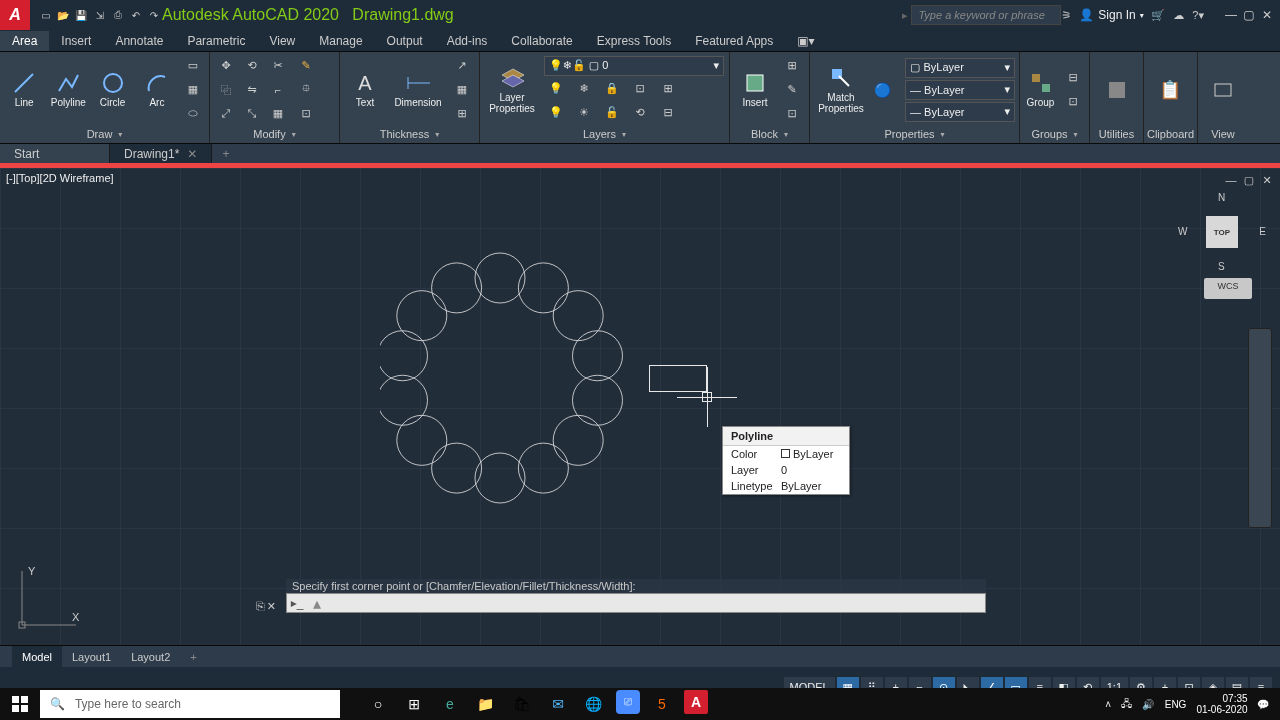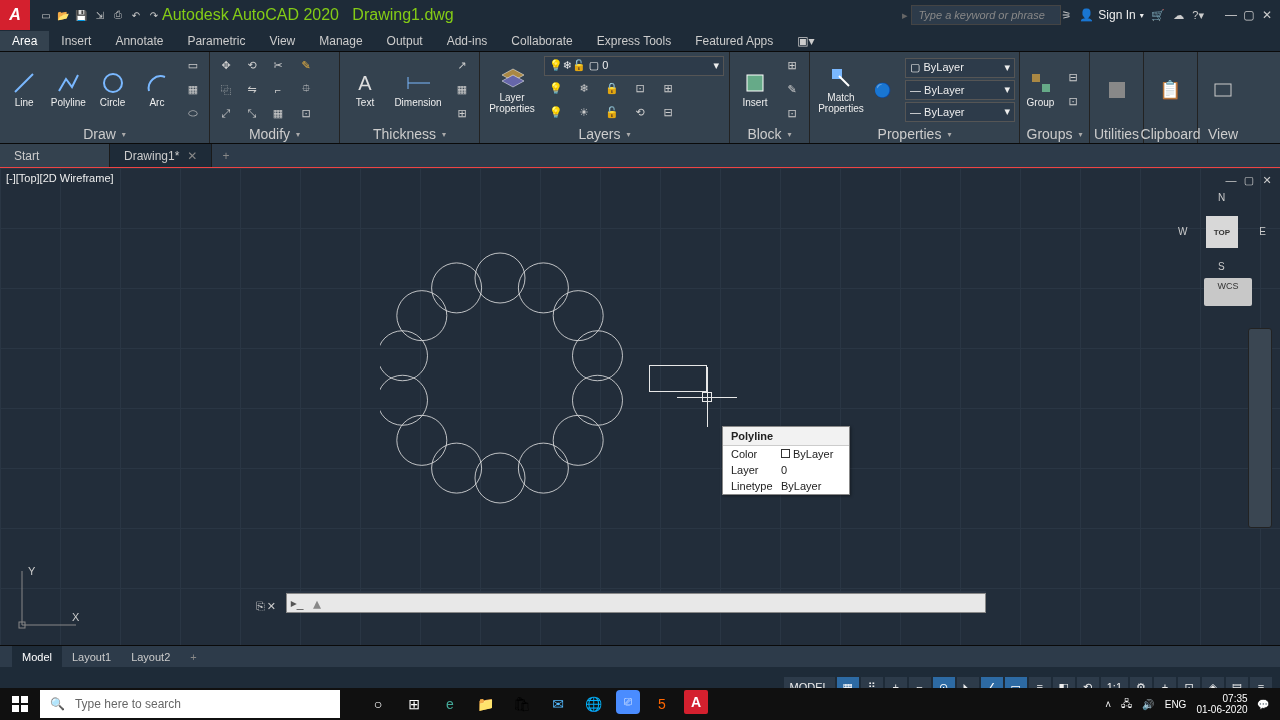--- a/index.html
+++ b/index.html
@@ -13,40 +13,40 @@
 .title-right{display:flex;align-items:center;gap:8px;margin-right:4px}
 .signin{font-size:12px;color:#eee;display:flex;align-items:center;gap:4px}
 .win-btns{display:flex;margin-left:10px}
 .win-btn{width:18px;height:18px;display:flex;align-items:center;justify-content:center;color:#ccc;font-size:12px;cursor:pointer}
 .menubar{height:22px;background:#1e2b38;display:flex;align-items:flex-end;border-bottom:1px solid #0a0a0a}
 .menu-tab{padding:3px 12px;color:#ccc;font-size:12px;cursor:pointer}
 .menu-tab.active{background:#34424f;color:#fff}
 .ribbon{height:92px;background:#34424f;display:flex;border-bottom:1px solid #0a0a0a}
 .panel{border-right:1px solid #222;display:flex;flex-direction:column;padding:2px 4px 0 4px}
 .panel-body{flex:1;display:flex;align-items:center;gap:4px}
-.panel-title{height:18px;font-size:14px;color:#ccc;display:flex;align-items:center;justify-content:center;gap:4px}
+.panel-title{height:18px;font-size:11px;color:#ccc;display:flex;align-items:center;justify-content:center;gap:4px}
 .big-btn{display:flex;flex-direction:column;align-items:center;justify-content:center;width:42px;height:60px;cursor:pointer}
 .big-btn .ico{width:24px;height:24px;display:flex;align-items:center;justify-content:center;color:#ccc}
 .big-btn .lbl{font-size:10px;color:#eee;text-align:center;line-height:11px;margin-top:2px}
 .sm-grid{display:grid;grid-template-columns:repeat(3,24px);grid-template-rows:repeat(3,22px);gap:2px}
 .sm-btn{width:24px;height:22px;display:flex;align-items:center;justify-content:center;color:#ccc;font-size:11px;cursor:pointer}
 .dd{width:180px;height:20px;background:#2d3b4a;border:1px solid #555;color:#eee;font-size:11px;padding:0 4px;display:flex;align-items:center;justify-content:space-between;cursor:pointer}
-.doctabs{height:24px;background:#2d3b4a;display:flex;align-items:center;border-bottom:1px solid #ef4444}
+.doctabs{height:24px;background:#2d3b4a;display:flex;align-items:center;border-bottom:5px solid #ef4444}
 .doctab{padding:0 14px;height:100%;display:flex;align-items:center;font-size:12px;color:#ccc;border-right:1px solid #1a1a1a;cursor:pointer;gap:8px}
 .doctab.start{width:110px;background:#34424f}
 .doctab.active{background:#1e2b38}
 .canvas{position:relative;height:477px;background:#222d3a;overflow:hidden}
 .grid-bg{position:absolute;inset:0;background-image:linear-gradient(#2a3644 1px,transparent 1px),linear-gradient(90deg,#2a3644 1px,transparent 1px);background-size:60px 60px}
 .vp-label{position:absolute;top:4px;left:6px;font-size:11px;color:#eee}
 .vp-ctrls{position:absolute;top:6px;right:6px;display:flex;gap:4px}
 .vp-ctrls span{width:14px;height:14px;color:#ccc;font-size:11px;text-align:center;cursor:pointer}
 .viewcube{position:absolute;top:24px;right:18px;width:80px;height:80px}
 .cube{width:32px;height:32px;background:#d8d8d8;position:absolute;top:24px;left:24px;display:flex;align-items:center;justify-content:center;font-size:8px;color:#333;font-weight:bold}
 .compass{position:absolute;font-size:10px;color:#ccc}
-.wcs{position:absolute;top:110px;right:28px;width:48px;height:28px;background:#c8c8c8;color:#333;font-size:9px;text-align:center;line-height:16px;border-radius:2px}
+.wcs{position:absolute;top:110px;right:28px;width:48px;height:21px;background:#c8c8c8;color:#333;font-size:9px;text-align:center;line-height:16px;border-radius:2px}
 .navbar{position:absolute;top:160px;right:8px;width:24px;height:200px;background:#3a4652;border:1px solid #222;border-radius:3px}
 .ucs{position:absolute;bottom:12px;left:14px;width:70px;height:70px}
 .ucs-line{stroke:#888;stroke-width:1}
 .ucs-txt{fill:#ccc;font-size:11px}
 .circ-ring{position:absolute;top:80px;left:380px}
 .circ-ring circle{fill:none;stroke:#e8e8e8;stroke-width:0.8}
 .rect-shape{position:absolute;top:197px;left:649px;width:58px;height:27px;border:1px solid #e8e8e8}
 .crosshair{position:absolute;top:214px;left:692px}
 .crosshair .h{position:absolute;width:60px;height:1px;background:#e8e8e8;top:15px;left:-15px}
 .crosshair .v{position:absolute;width:1px;height:60px;background:#e8e8e8;left:15px;top:-15px}
@@ -439,20 +439,21 @@
     <text class="ucs-txt" x="58" y="58">X</text>
   </svg>
 
   <div class="cmdarea">
     <div class="cmd-side">
       <span>⎘</span>
       <span>✕</span>
     </div>
     <div style="display:flex;flex-direction:column">
       <div class="cmd-history">
+        <div>Specify first corner point or [Chamfer/Elevation/Fillet/Thickness/Width]:</div>
       </div>
       <div class="cmd-input">
         <span class="prompt">▸_</span>
         <span style="padding:0 6px;color:#888">▴</span>
       </div>
     </div>
   </div>
 </div>
 
 <div class="layout-tabs">

